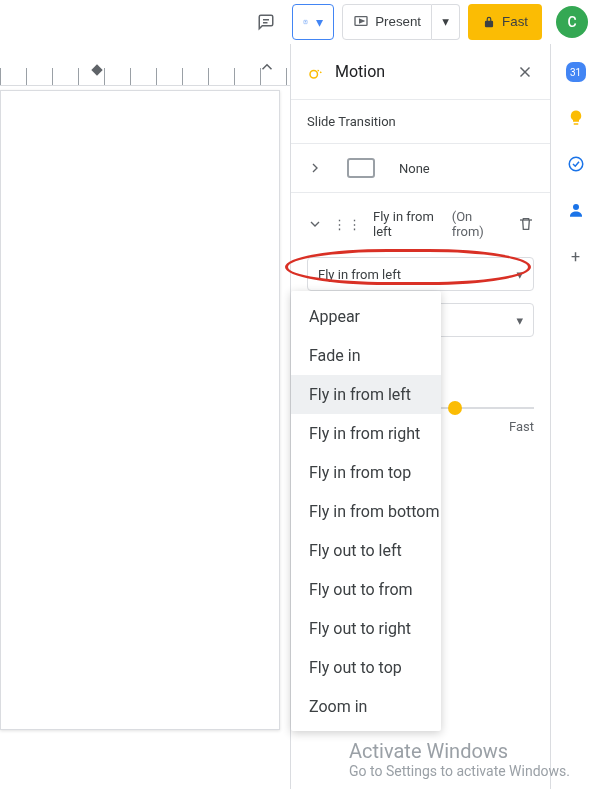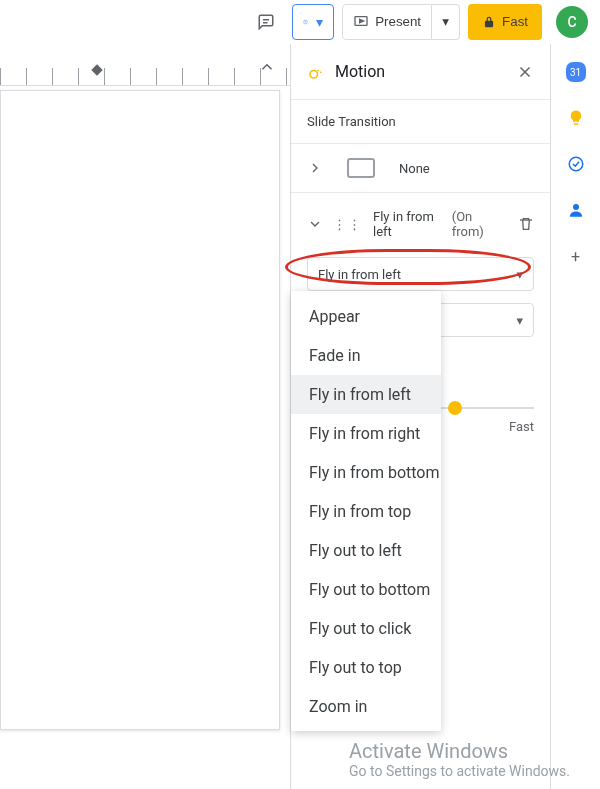--- a/index.html
+++ b/index.html
@@ -311,25 +311,25 @@
           <div class="slider-track"></div>
           <div class="slider-thumb"></div>
           <div class="fast-label">Fast</div>
         </div>
 
         <div class="dropdown-menu" style="top:34px;left:0;">
           <div class="item">Appear</div>
           <div class="item">Fade in</div>
           <div class="item selected">Fly in from left</div>
           <div class="item">Fly in from right</div>
+          <div class="item">Fly in from top</div>
           <div class="item">Fly in from bottom</div>
-          <div class="item">Fly in from top</div>
           <div class="item">Fly out to left</div>
-          <div class="item">Fly out to bottom</div>
-          <div class="item">Fly out to click</div>
+          <div class="item">Fly out to from</div>
+          <div class="item">Fly out to right</div>
           <div class="item">Fly out to top</div>
           <div class="item">Zoom in</div>
 
         </div>
 
       </div>
     </div>
   </div>
 
   <div class="side-icons">

